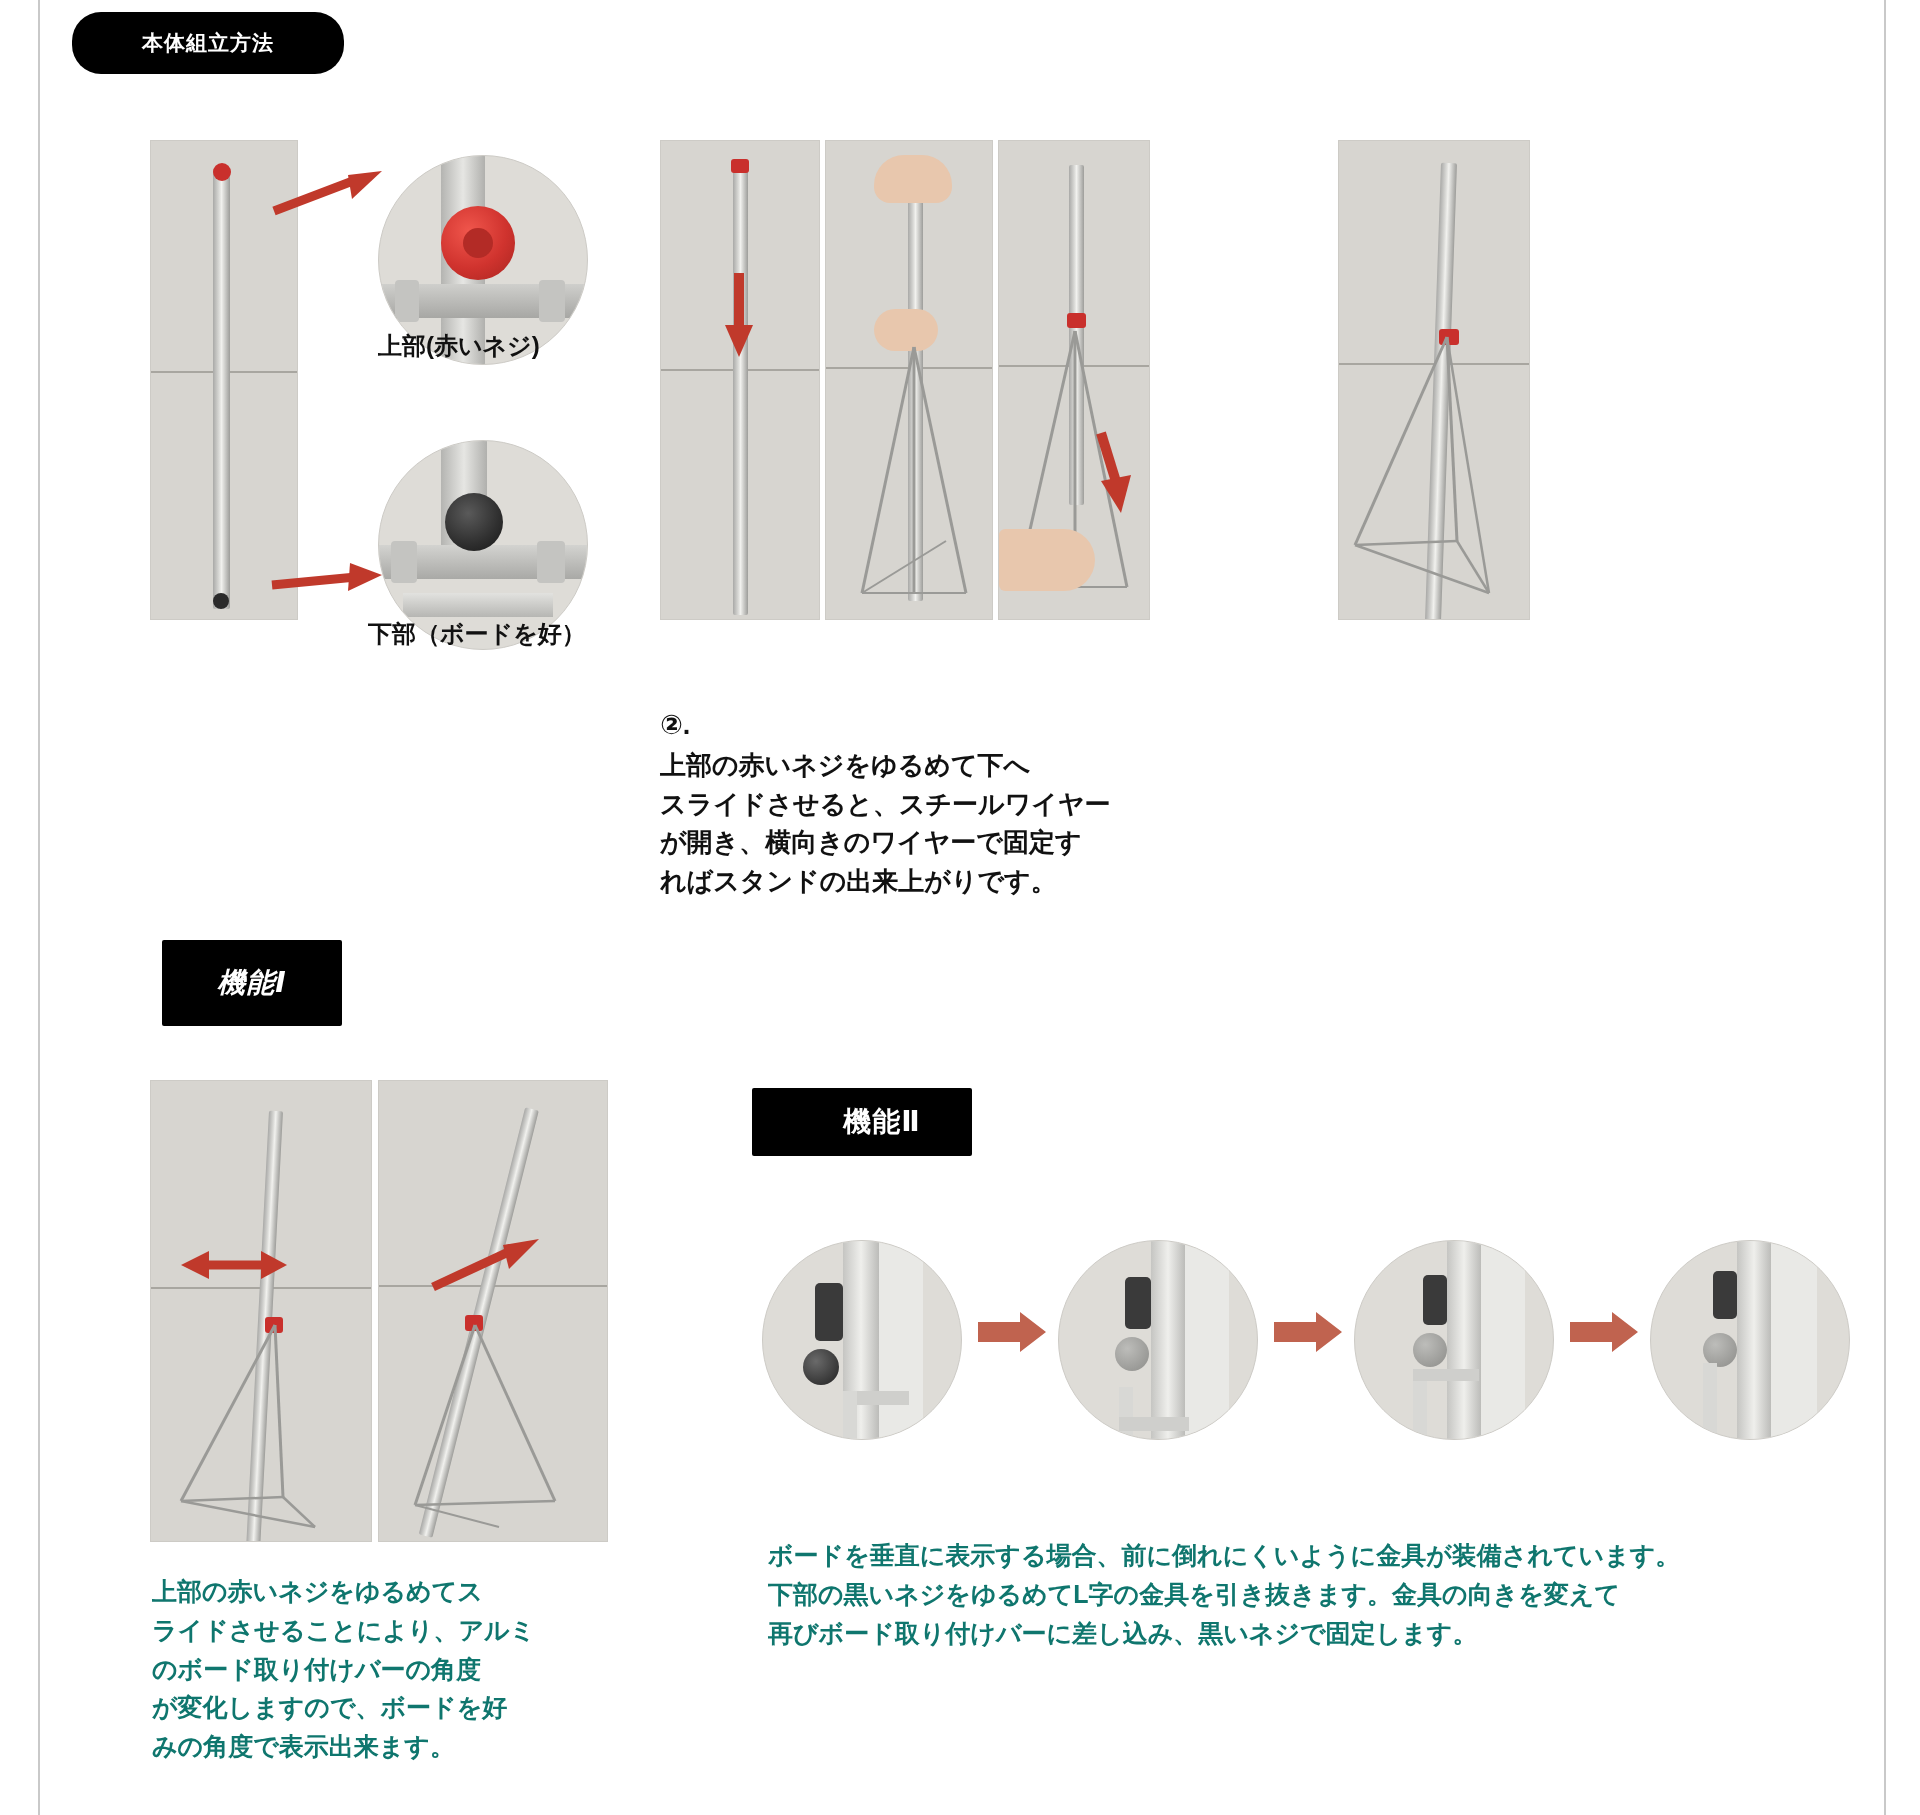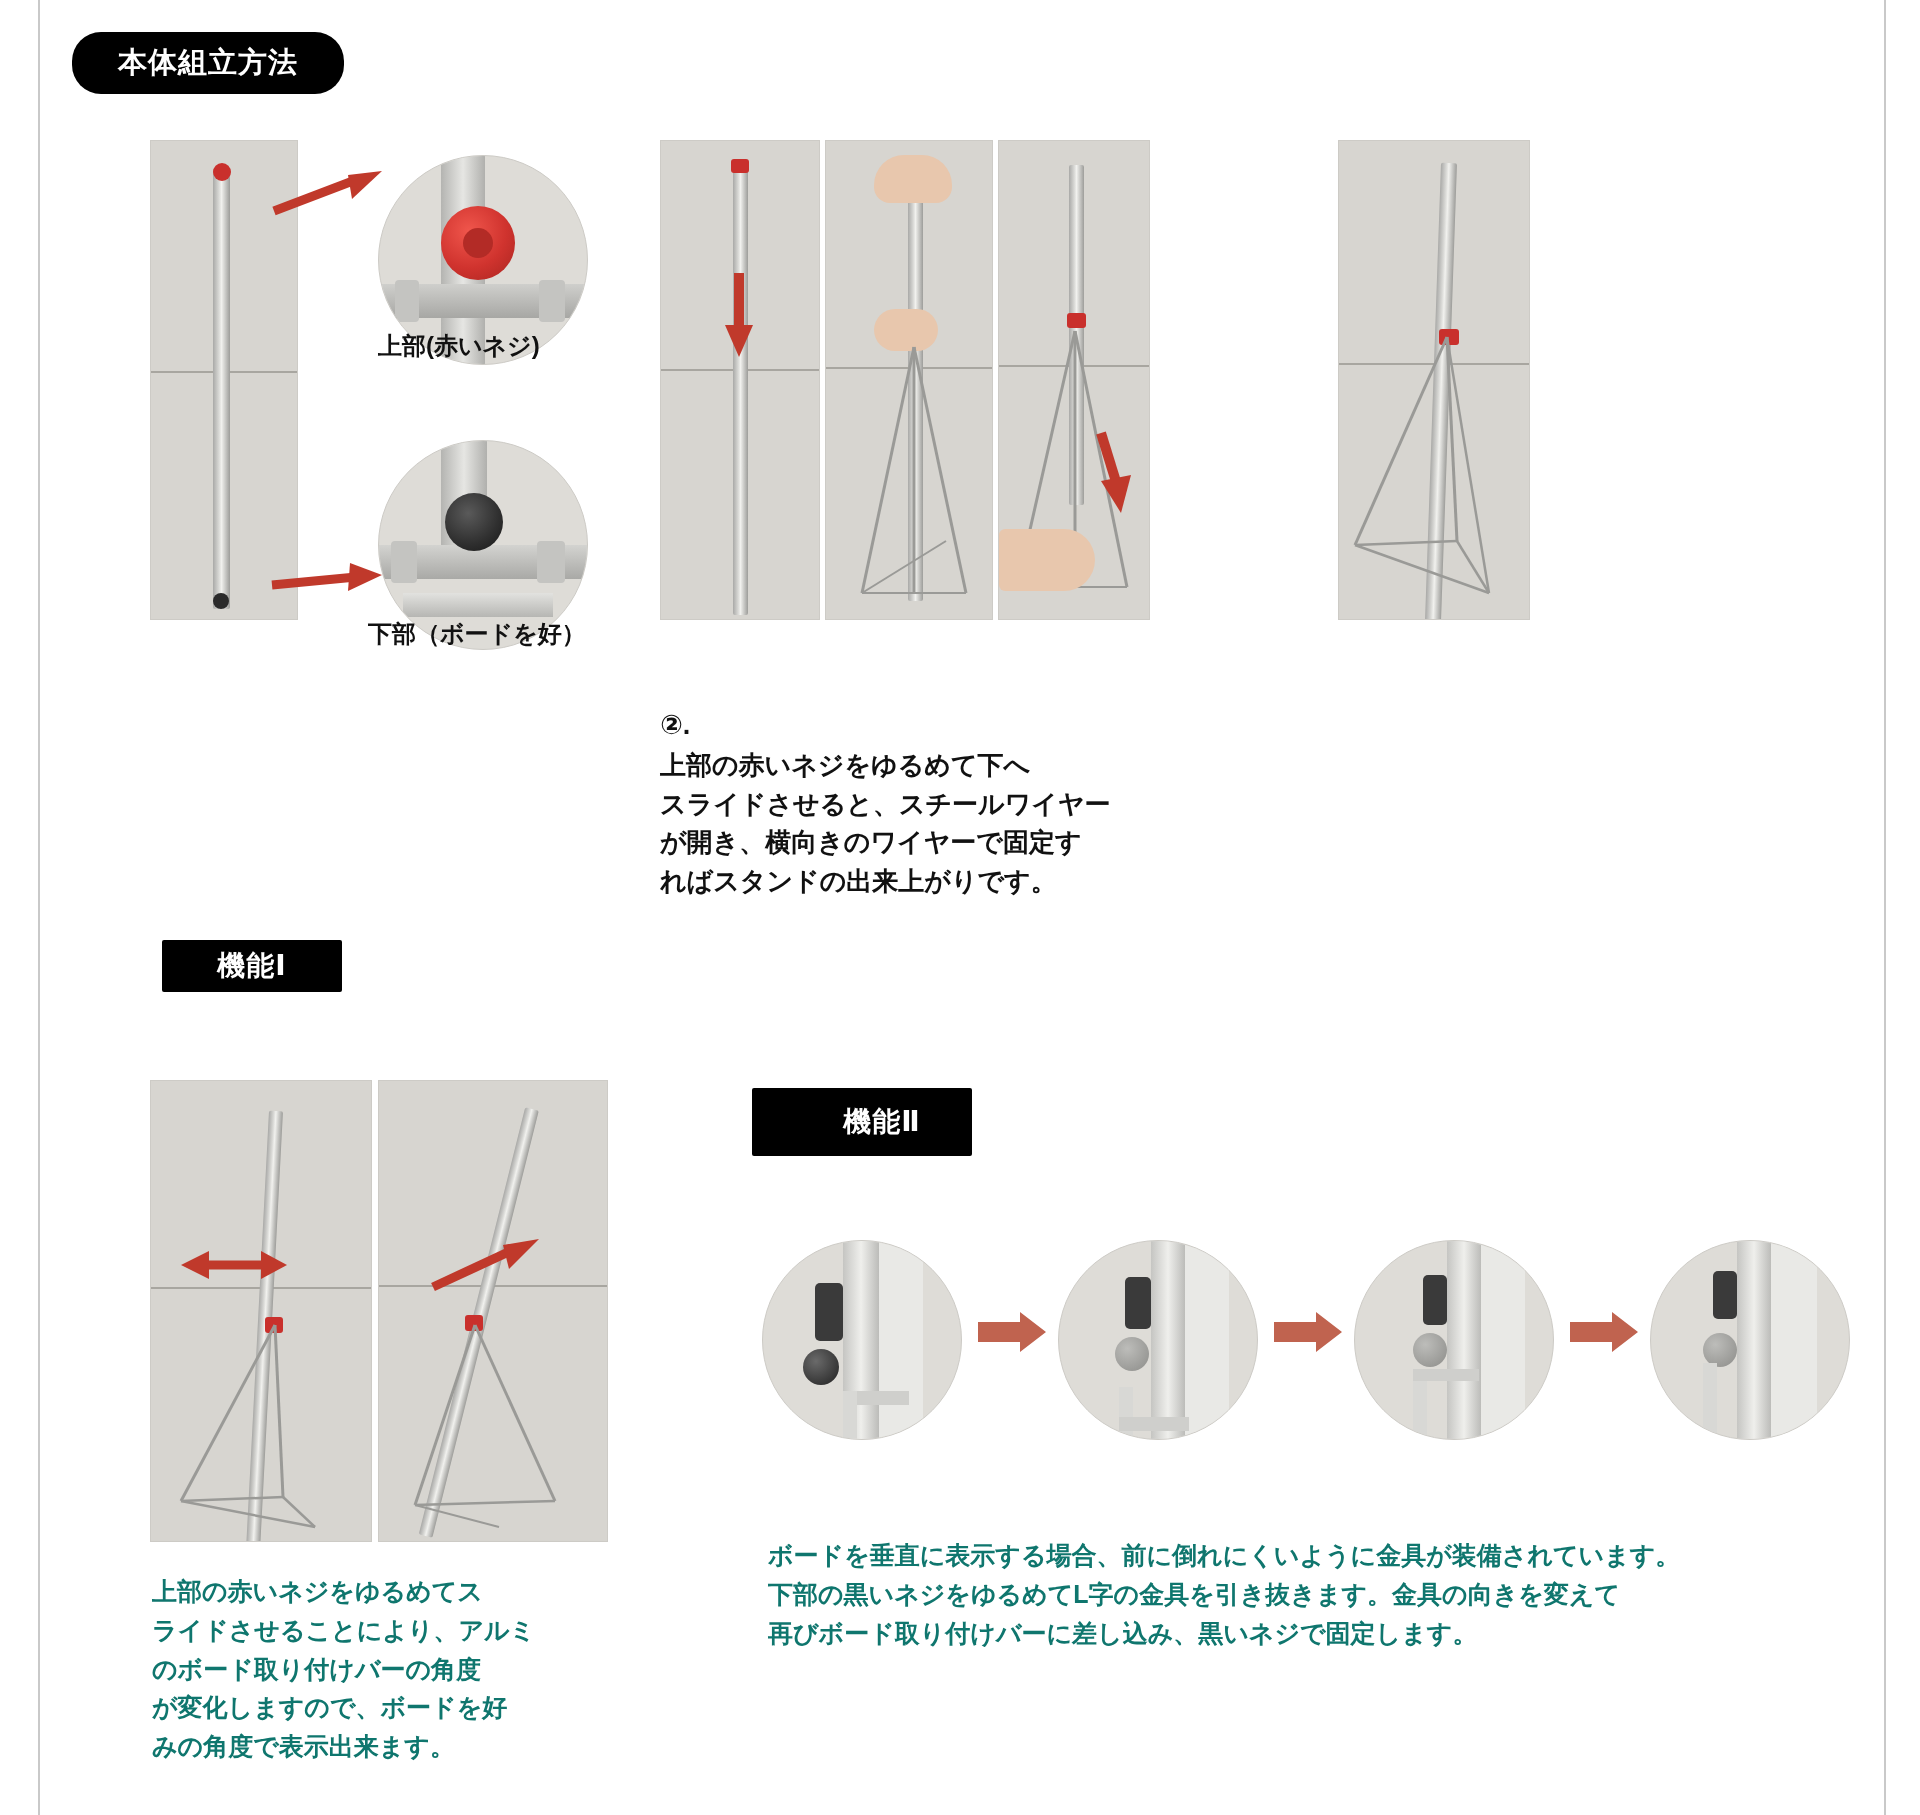--- a/index.html
+++ b/index.html
@@ -44,28 +44,28 @@
     font-weight: bold;
     display: flex;
     align-items: center;
     justify-content: center;
     letter-spacing: 1px;
   }
   .tag-main {
     left: 72px; top: 12px;
     width: 272px; height: 62px;
     border-radius: 29px;
-    font-size: 29px;
-    margin-top: 20px;
+    font-size: 21px;
   }
   .tag-f1 {
     left: 162px; top: 940px;
-    width: 180px; height: 52px;
+    width: 180px; height: 86px;
     font-size: 28px;
     border-radius: 2px;
+    font-style: italic;
   }
   .tag-f2 {
     left: 752px; top: 1088px;
     width: 180px; height: 68px;
     font-size: 28px;
     border-radius: 2px;
     padding-left: 40px;
   }
 
   

